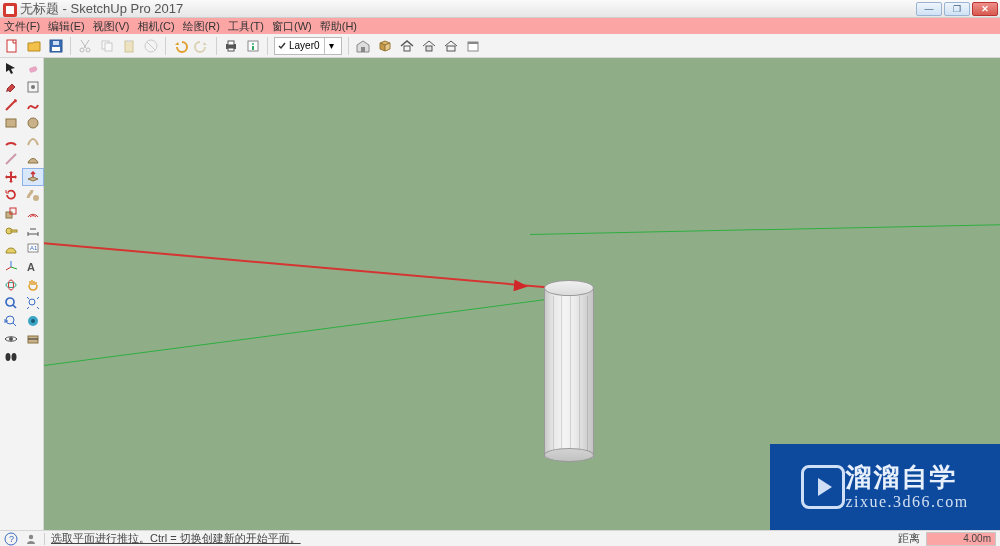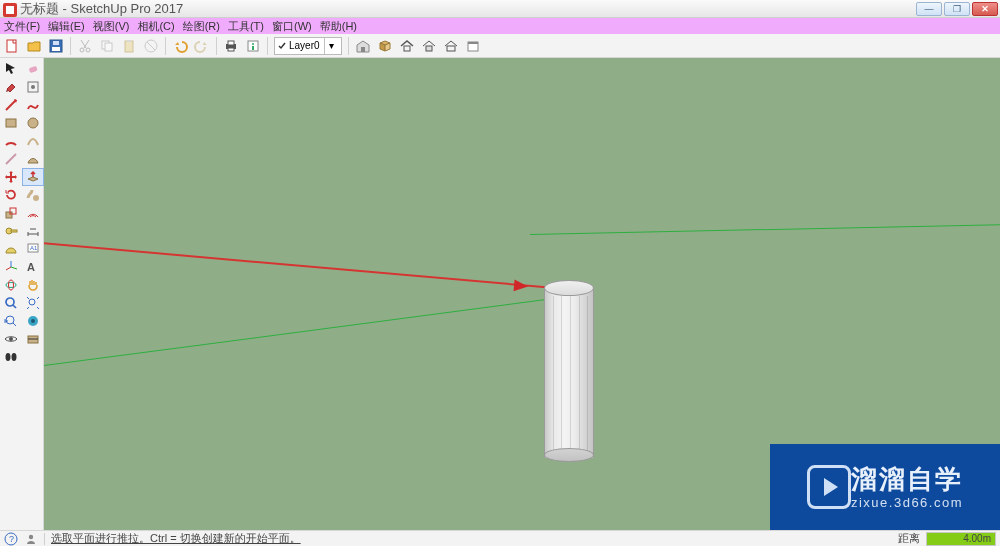--- a/index.html
+++ b/index.html
@@ -9,21 +9,21 @@
   .titlebar { display: flex; align-items: center; height: 18px; background: linear-gradient(#fafafa,#e6e6e6); border-bottom: 1px solid #cfcfcf; padding: 0 2px; }
   .titlebar .app-icon { width: 14px; height: 14px; margin-right: 4px; }
   .titlebar .title { flex: 1; color: #555; font-size: 13px; }
   .win-controls { display: flex; gap: 2px; }
   .win-btn { width: 26px; height: 14px; border: 1px solid #9bb4d1; border-radius: 2px; display: flex; align-items: center; justify-content: center; font-size: 9px; }
   .win-min { background: linear-gradient(#eef5fc,#cfe2f5); color: #3a5a7a; }
   .win-max { background: linear-gradient(#eef5fc,#cfe2f5); color: #3a5a7a; }
   .win-close { background: linear-gradient(#ef8f8a,#d65a4f); border-color: #b33; color: #fff; font-weight: bold; }
 
   
-  .menubar { display: flex; align-items: center; height: 16px; background: #f0abfc; padding: 0 4px; gap: 8px; font-size: 11px; color: #333; }
+  .menubar { display: flex; align-items: center; height: 16px; background: #fca5a5; padding: 0 4px; gap: 8px; font-size: 11px; color: #333; }
   .menubar span { cursor: default; }
 
   
   .maintoolbar { display: flex; align-items: center; height: 24px; background: #f3f3f3; border-bottom: 1px solid #d6d6d6; padding: 0 2px; gap: 2px; }
   .tb-btn { width: 20px; height: 20px; display: flex; align-items: center; justify-content: center; border-radius: 2px; }
   .tb-sep { width: 1px; height: 18px; background: #d0d0d0; margin: 0 2px; }
   .layer-sel { display: flex; align-items: center; height: 18px; border: 1px solid #bababa; background: #fff; width: 68px; font-size: 10px; padding: 0 3px; margin: 0 2px; }
   .layer-sel .chk { width:8px; height:8px; margin-right:3px; }
   .layer-sel .dd { margin-left: auto; width: 14px; height: 16px; display:flex; align-items:center; justify-content:center; border-left:1px solid #c0c0c0; }
 
@@ -49,28 +49,28 @@
   .figure { position:absolute; top:432px; left:808px; }
   .figure .head1,.figure .head2{ width:14px;height:14px;border-radius:50%;background:#f2ede6;display:inline-block;margin:0 0px;border:1px solid #cbc6bd; }
   .figure .body { width:32px; height:14px; background:#e7e2d8; border-radius:10px 10px 0 0; margin-top:-2px; border:1px solid #cfcabd; }
 
   
   .watermark { position:absolute; right:0; bottom:0; width:230px; height:86px; background:#0d4a9e; color:#e8f0fb; display:flex; align-items:center; justify-content:center; gap:0; }
   .wm-play { width:44px; height:44px; border:3px solid #cfe0f6; border-radius:8px; display:flex; align-items:center; justify-content:center; }
   .wm-play::after { content:""; border-left:14px solid #cfe0f6; border-top:9px solid transparent; border-bottom:9px solid transparent; margin-left:4px; }
   .wm-text { display:flex; flex-direction:column; align-items:flex-start; line-height:1; }
   .wm-big { font-size:26px; font-weight:600; letter-spacing:2px; }
-  .wm-url { font-size:13px; letter-spacing:1.5px; opacity:.9; margin-top:4px; }
+  .wm-url { font-size:16px; letter-spacing:1.5px; opacity:.9; margin-top:4px;font-family:Liberation Serif, serif; }
 
   
   .statusbar { display:flex; align-items:center; height:16px; background:#f3f3f3; border-top:1px solid #d6d6d6; font-size:11px; color:#444; padding:0 4px; gap:6px; }
   .sb-icon { width:14px; height:14px; display:flex; align-items:center; justify-content:center; }
   .sb-sep { width:1px; height:12px; background:#cfcfcf; }
   .sb-hint { flex:1; white-space:nowrap; overflow:hidden;text-decoration:underline; }
-  .sb-dist { border:1px solid #c8c8c8; background:#84cc16; height:14px; width:70px; padding:0 4px; display:flex; align-items:center; justify-content:flex-end; font-size:10px; }
+  .sb-dist { border:1px solid #c8c8c8; background:#fca5a5; height:14px; width:70px; padding:0 4px; display:flex; align-items:center; justify-content:flex-end; font-size:10px; }
 
   
   svg { display:block; }
   .ico-w { width:16px; height:16px; }
 </style>
 </head>
 <body>
 
 <div class="titlebar">
   <span class="app-icon">

